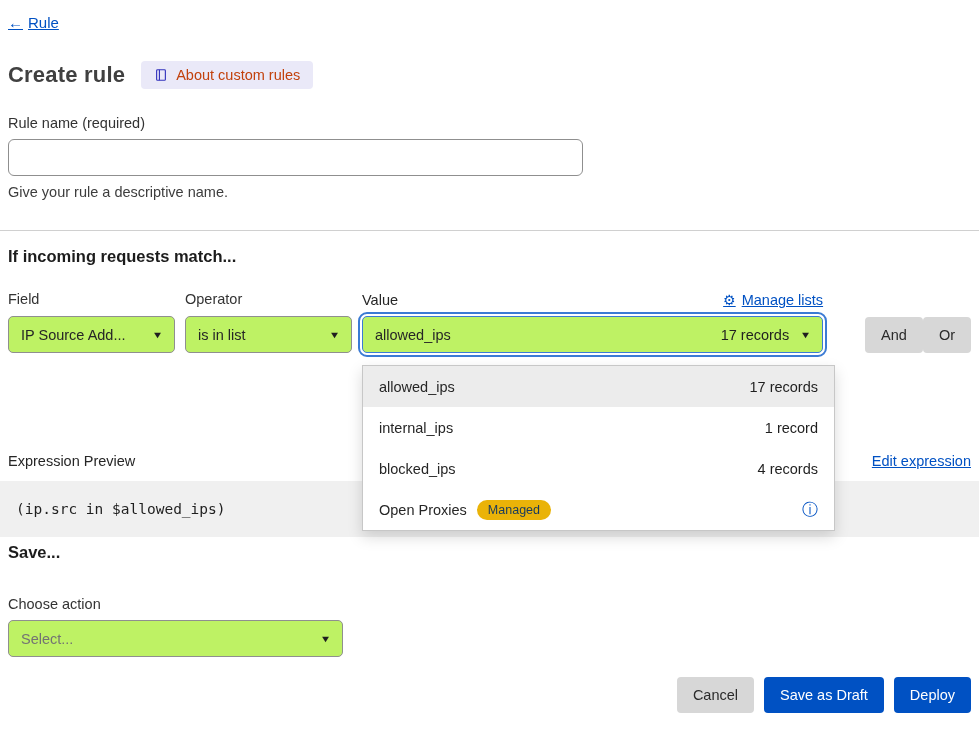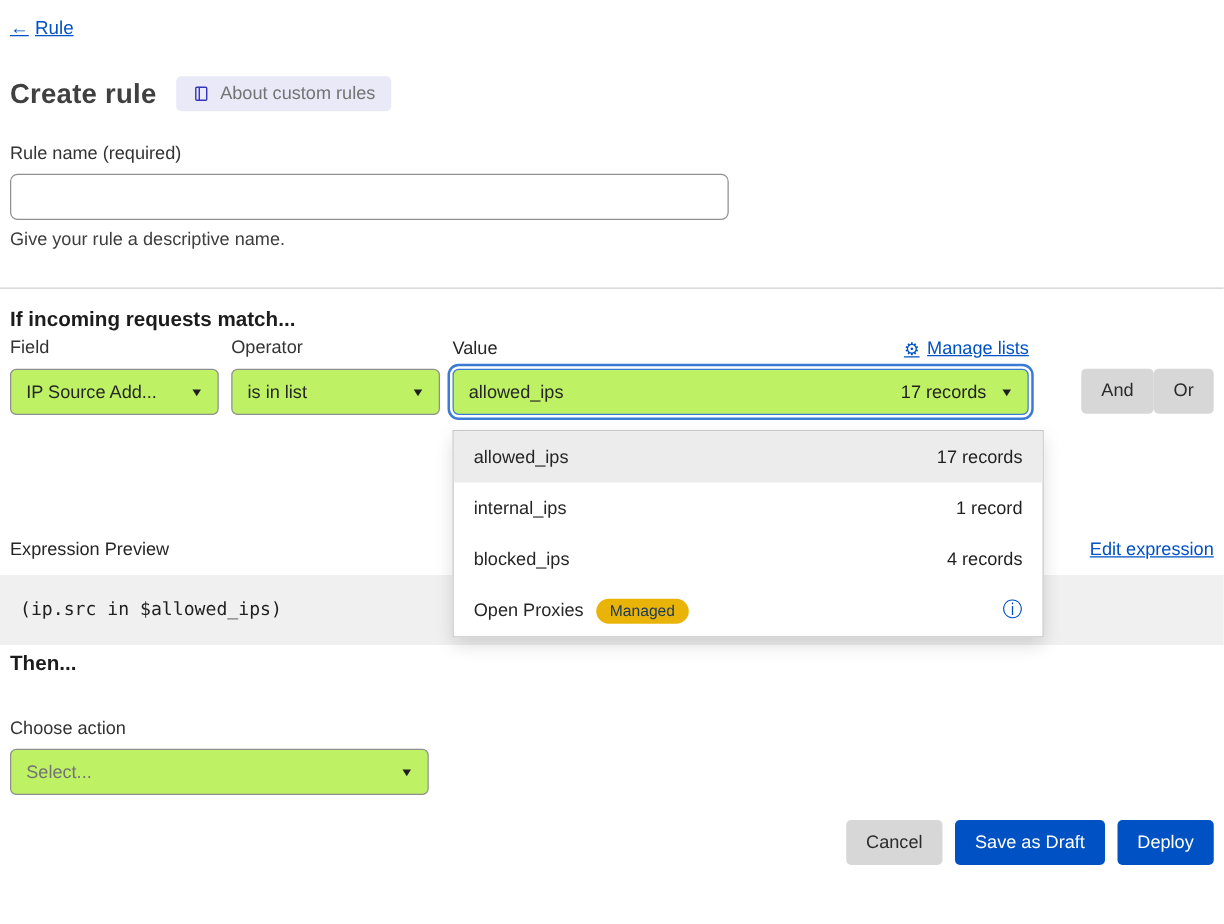--- a/index.html
+++ b/index.html
@@ -14,37 +14,37 @@
   .page { padding: 14px 8px 0 8px; position: relative; }
   a { color: #0051c3; text-decoration: underline; cursor: pointer; }
 
   .back-link { display: inline-flex; align-items: center; gap: 5px; font-size: 15px; }
   .back-arrow { text-decoration: none; display:inline-block; }
 
   .title-row { display: flex; align-items: center; gap: 16px; margin-top: 30px; }
   h1 { font-size: 22px; font-weight: 700; color: #404040; letter-spacing: .2px; }
   .about-badge {
     display: inline-flex; align-items: center; gap: 8px;
-    background: #eae9f8; color: #737373; font-size: 14.5px;
+    background: #eae9f8; color: #c2410c; font-size: 14.5px;
     padding: 6px 13px; border-radius: 4px; cursor: pointer;
   }
   .about-badge svg { display:block; }
 
   .form-label { display: block; margin-top: 26px; margin-bottom: 8px; color: #333; }
   .rule-input {
     width: 575px; height: 37px; border: 1px solid #8f8f8f; border-radius: 6px;
     padding: 0 10px; font-size: 14.5px; font-family: inherit; color: #262626;
   }
   .helper { margin-top: 8px; color: #3d3d3d; }
 
   .divider { border: none; border-top: 1px solid #d0d0d0; margin: 30px -8px 0 -8px; }
 
   h2 { font-size: 16.5px; font-weight: 700; color: #1c1c1c; margin-top: 16px; }
 
-  .match-row { display: flex; margin-top: 4px; align-items: flex-start; }
+  .match-row { display: flex; margin-top: 25px; align-items: flex-end; }
   .col { margin-right: 10px; }
   .col-label { margin-bottom: 7px; color: #333; height: 18px; }
   .select {
     height: 37px; border: 1px solid #8f8f8f; border-radius: 5px; background: #bef264;
     display: flex; align-items: center; padding: 0 12px; cursor: pointer; gap: 8px;
   }
   .chev { margin-left: auto; font-size: 9px; color: #1f1f1f; transform: scaleX(1.3); }
   .w-narrow { width: 167px; }
   .value-col { width: 476px; position: relative; }
   .value-header { display: flex; justify-content: space-between; align-items: center; margin-bottom: 7px; height: 18px; }
@@ -184,21 +184,21 @@
     </div>
 
   </div>
 
   <div class="expr-header">
     <span class="expr-label">Expression Preview</span>
     <a>Edit expression</a>
   </div>
   <div class="code-block">(ip.src in $allowed_ips)</div>
 
-  <h2 class="then-heading">Then...</h2>
+  <h2 class="then-heading">Save...</h2>
 
   <div class="form-label action-label">Choose action</div>
   <div class="select action-select">
     <span class="placeholder-text">Select...</span>
     <span class="chev">▼</span>
   </div>
 
   <div class="footer">
     <button class="btn btn-gray">Cancel</button>
     <button class="btn btn-blue">Save as Draft</button>

